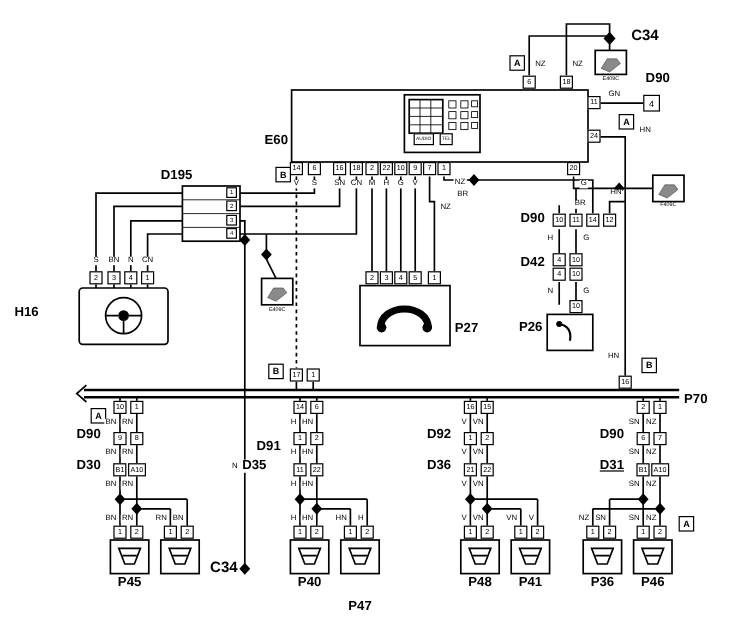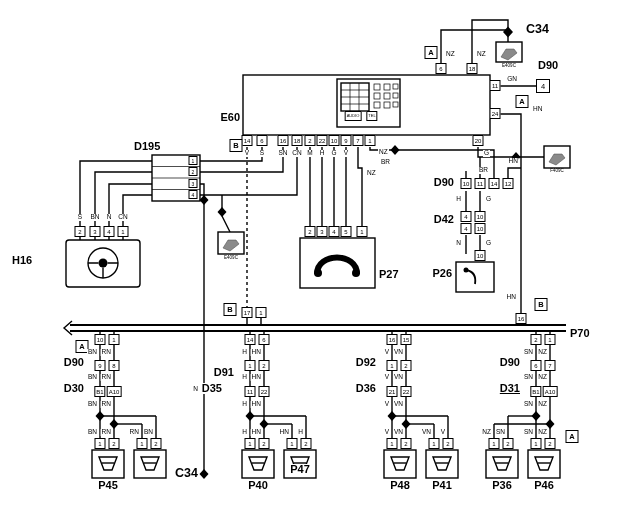--- a/index.html
+++ b/index.html
@@ -300,21 +300,21 @@
     <span class="lbl wl a-r" style="left: 112px; top: 374px;">RN</span>
     <span class="lbl pb" style="left: 114px; top: 386px;">A10</span>
     <span class="lbl wl a-r" style="left: 112px; top: 401px;">RN</span>
     <span class="lbl comp a-r" style="left: 84px; top: 357px;">D90</span>
     <span class="lbl comp a-r" style="left: 84px; top: 383px;">D30</span>
     <span class="lbl comp a-c" style="left: 258px; top: 480px;">P40</span>
     <span class="lbl pb" style="left: 250px; top: 438px;">1</span>
     <span class="lbl wl a-r" style="left: 248px; top: 429px;">H</span>
     <span class="lbl pb" style="left: 264px; top: 438px;">2</span>
     <span class="lbl wl a-r" style="left: 262px; top: 429px;">HN</span>
-    <span class="lbl comp a-c" style="left: 300px; top: 464px;">P47</span>
+    <span class="lbl comp a-c" style="left: 300px; top: 500px;">P47</span>
     <span class="lbl pb" style="left: 292px; top: 438px;">1</span>
     <span class="lbl wl a-r" style="left: 290px; top: 429px;">HN</span>
     <span class="lbl pb" style="left: 306px; top: 438px;">2</span>
     <span class="lbl wl a-r" style="left: 304px; top: 429px;">H</span>
     <span class="lbl pb" style="left: 250px; top: 334px;">14</span>
     <span class="lbl wl a-r" style="left: 248px; top: 349px;">H</span>
     <span class="lbl pb" style="left: 250px; top: 360px;">1</span>
     <span class="lbl wl a-r" style="left: 248px; top: 374px;">H</span>
     <span class="lbl pb" style="left: 250px; top: 386px;">11</span>
     <span class="lbl wl a-r" style="left: 248px; top: 401px;">H</span>

